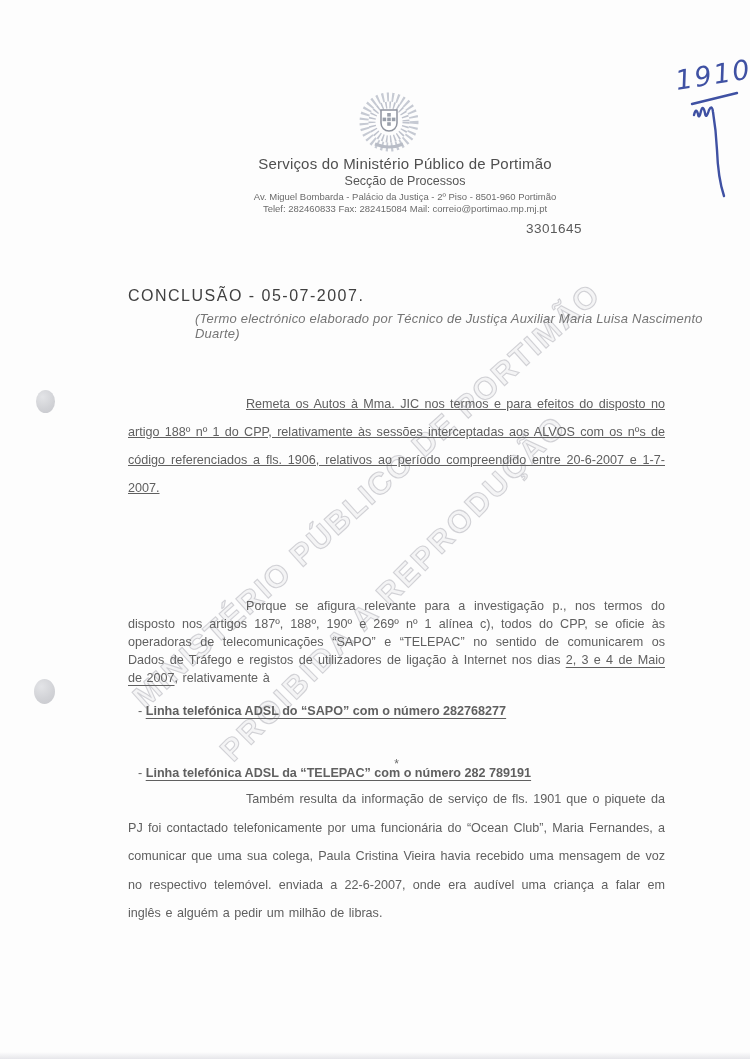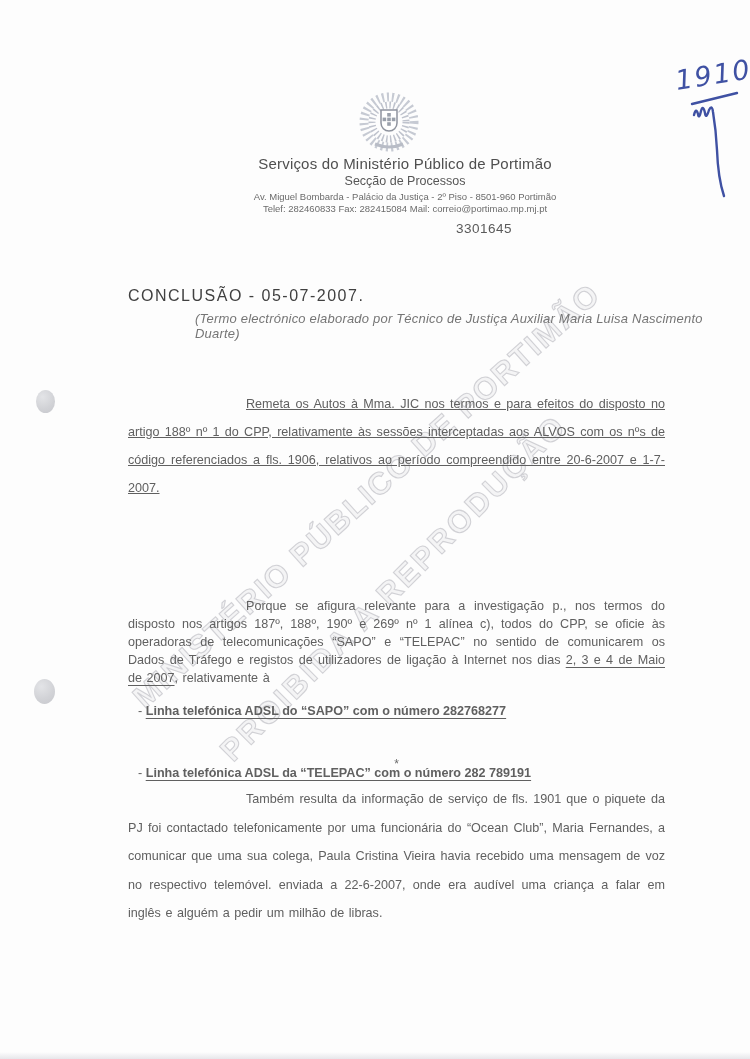--- a/index.html
+++ b/index.html
@@ -27,21 +27,21 @@
   .wm1{left:138px;top:684px;font-size:31px;letter-spacing:2px;transform:rotate(-42deg);}
   .wm2{left:226px;top:738px;font-size:31px;letter-spacing:3px;transform:rotate(-45deg);}
   
   .hdr{position:absolute;left:55px;top:155px;width:700px;text-align:center;}
   .hdr .org{font-size:15px;color:#4f4f4f;letter-spacing:0.2px;}
   .hdr .section{font-size:12.5px;color:#565656;margin-top:2px;}
   .hdr .addr{font-size:9.5px;color:#6b6b6b;margin-top:3px;}
   .hdr .contact{font-size:9.5px;color:#6b6b6b;margin-top:1px;}
   .crest{position:absolute;left:354px;top:92px;}
   
-  .refs{position:absolute;right:74px;top:221px;width:220px;text-align:left;
+  .refs{position:absolute;right:74px;top:221px;width:220px;text-align:center;
     font-size:13.5px;color:#5a5a5a;letter-spacing:0.5px;}
   .refs .r1{padding-right:24px;}
   .refs .r2{margin-top:11px;}
   
   .conc-title{position:absolute;left:128px;top:287px;font-size:16px;color:#404040;letter-spacing:1.5px;}
   .conc-note{position:absolute;left:195px;top:311px;font-size:13px;font-style:italic;color:#757575;letter-spacing:0.2px;}
   .cls{position:absolute;left:118px;top:349px;width:537px;text-align:center;font-size:12.5px;color:#5c5c5c;letter-spacing:0.5px;}
   
   .para{position:absolute;left:128px;width:537px;font-size:12.6px;color:#606060;
     text-align:justify;word-spacing:1px;}

